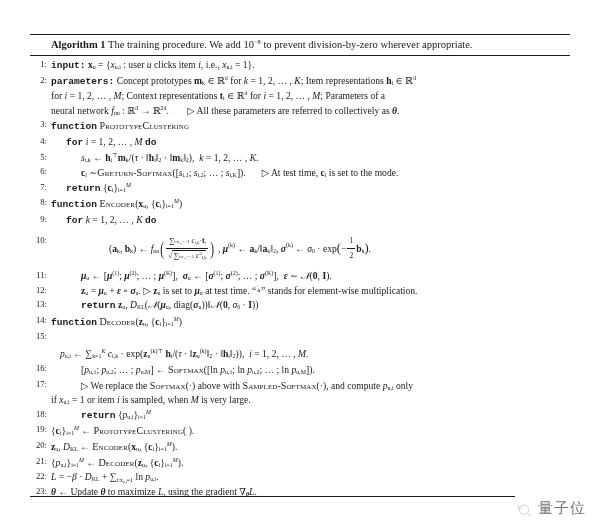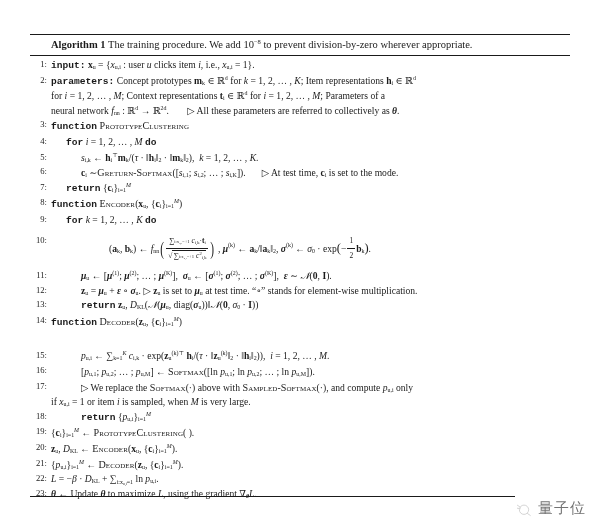--- a/index.html
+++ b/index.html
@@ -170,21 +170,21 @@
     <div class="ln">
       <span class="num">13:</span>
       <span class="txt ind2"><span class="kw">return</span> <b>z</b><sub>u</sub>, <i>D</i><sub>KL</sub>(<i>𝒩</i>(<b><i>μ</i></b><sub>u</sub>, diag(<b><i>σ</i></b><sub>u</sub>))‖<i>𝒩</i>(<b>0</b>, <i>σ</i><sub>0</sub> · <b>I</b>))</span>
     </div>
 
     <div class="ln">
       <span class="num">14:</span>
       <span class="txt"><span class="kw">function</span> <span class="sc">D</span><span class="sc">ecoder</span>(<b>z</b><sub>u</sub>, {<b>c</b><sub>i</sub>}<sub>i=1</sub><sup><i>M</i></sup>)</span>
     </div>
 
-    <div class="ln" style="margin-top:19px;">
+    <div class="ln" style="margin-top:0;flex-direction:column;">
       <span class="num">15:</span>
       <span class="txt ind2"><i>p</i><sub>u,i</sub> ← ∑<sub>k=1</sub><sup><i>K</i></sup> <i>c</i><sub>i,k</sub> · exp(<b>z</b><sub>u</sub><sup>(k)⊤</sup> <b>h</b><sub>i</sub>/(<i>τ</i> · ‖<b>z</b><sub>u</sub><sup>(k)</sup>‖<sub>2</sub> · ‖<b>h</b><sub>i</sub>‖<sub>2</sub>)),&nbsp; <i>i</i> = 1, 2, … , <i>M</i>.</span>
     </div>
 
     <div class="ln">
       <span class="num">16:</span>
       <span class="txt ind2">[<i>p</i><sub>u,1</sub>; <i>p</i><sub>u,2</sub>; … ; <i>p</i><sub>u,M</sub>] ← <span class="sc">S</span><span class="sc">oftmax</span>([ln <i>p</i><sub>u,1</sub>; ln <i>p</i><sub>u,2</sub>; … ; ln <i>p</i><sub>u,M</sub>]).</span>
     </div>
 
     <div class="ln">

